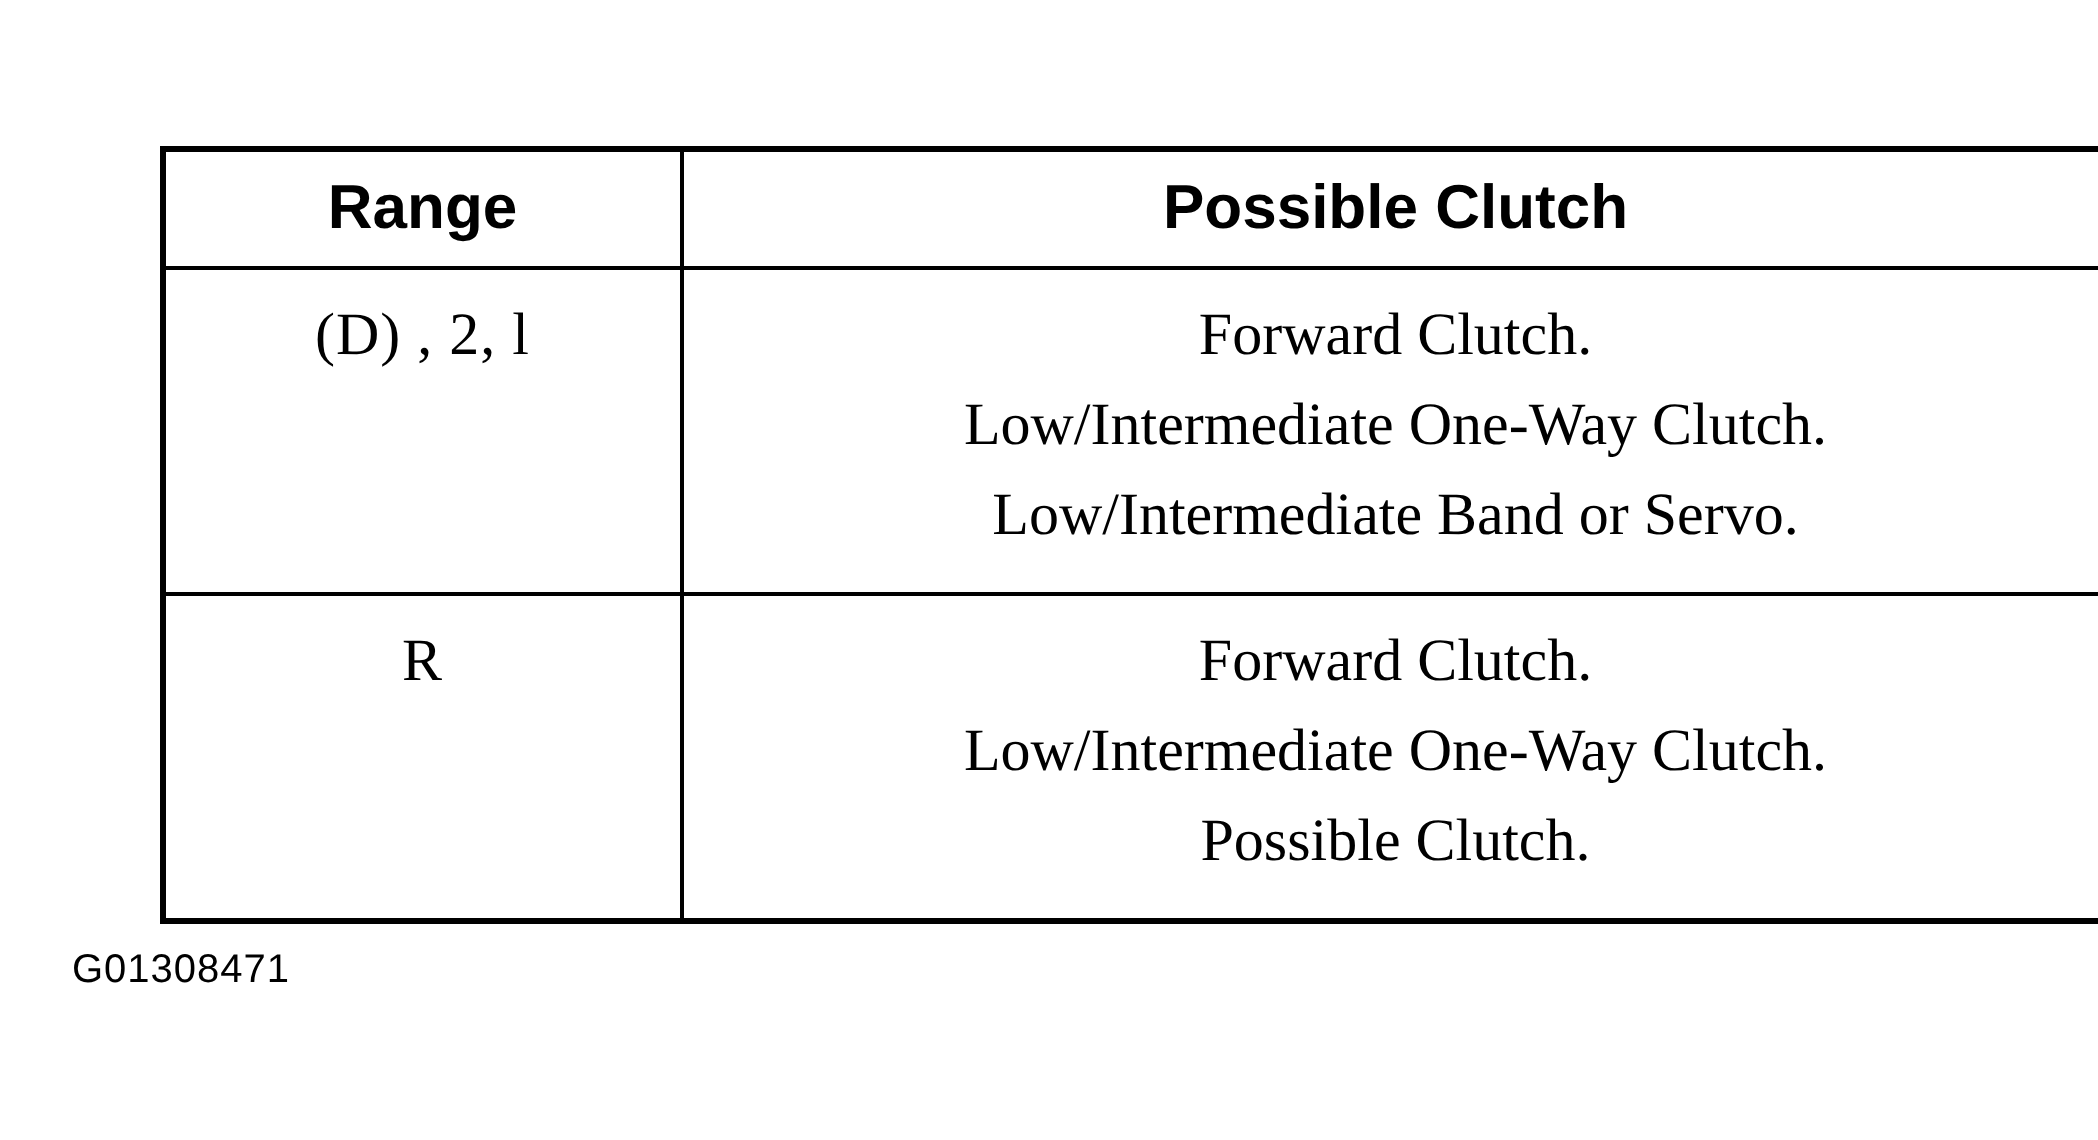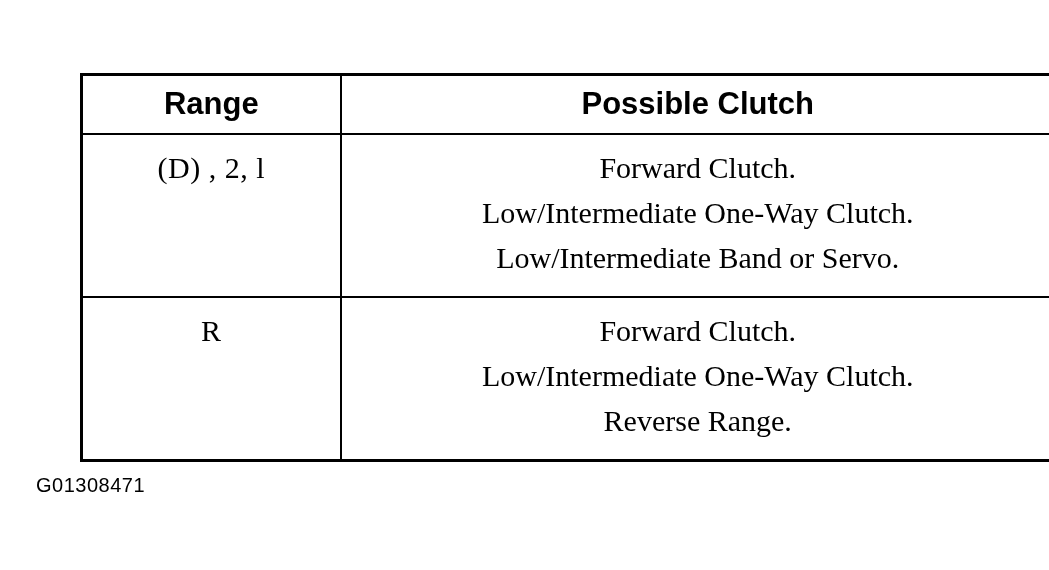--- a/index.html
+++ b/index.html
@@ -127,21 +127,21 @@
             </div>
           </td>
         </tr>
 
         <tr>
           <td class="range-cell">R</td>
           <td>
             <div class="cell-lines">
               <div>Forward Clutch.</div>
               <div>Low/Intermediate One-Way Clutch.</div>
-              <div>Reverse Range.</div>
+              <div>Possible Clutch.</div>
             </div>
           </td>
         </tr>
 
       </tbody>
     </table>
   </div>
 
   <div class="caption">G01308471</div>
 

